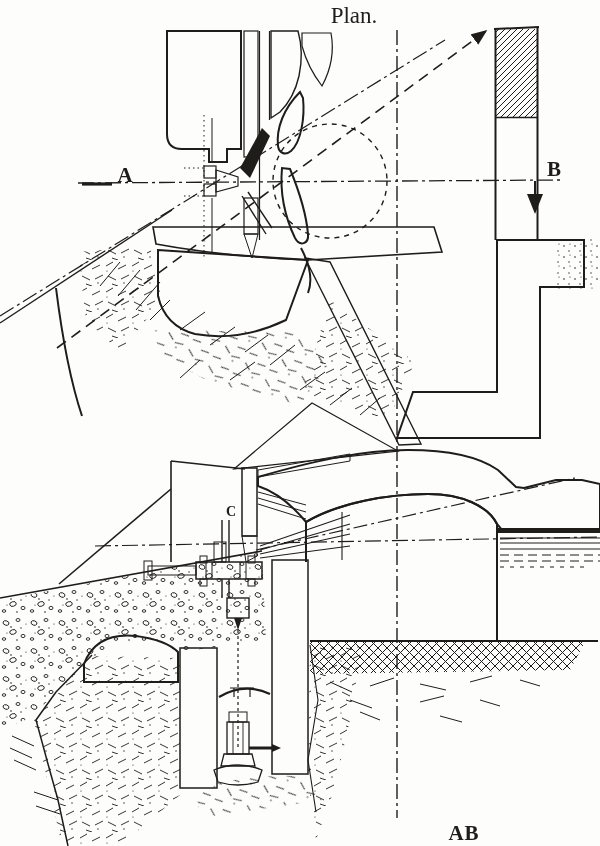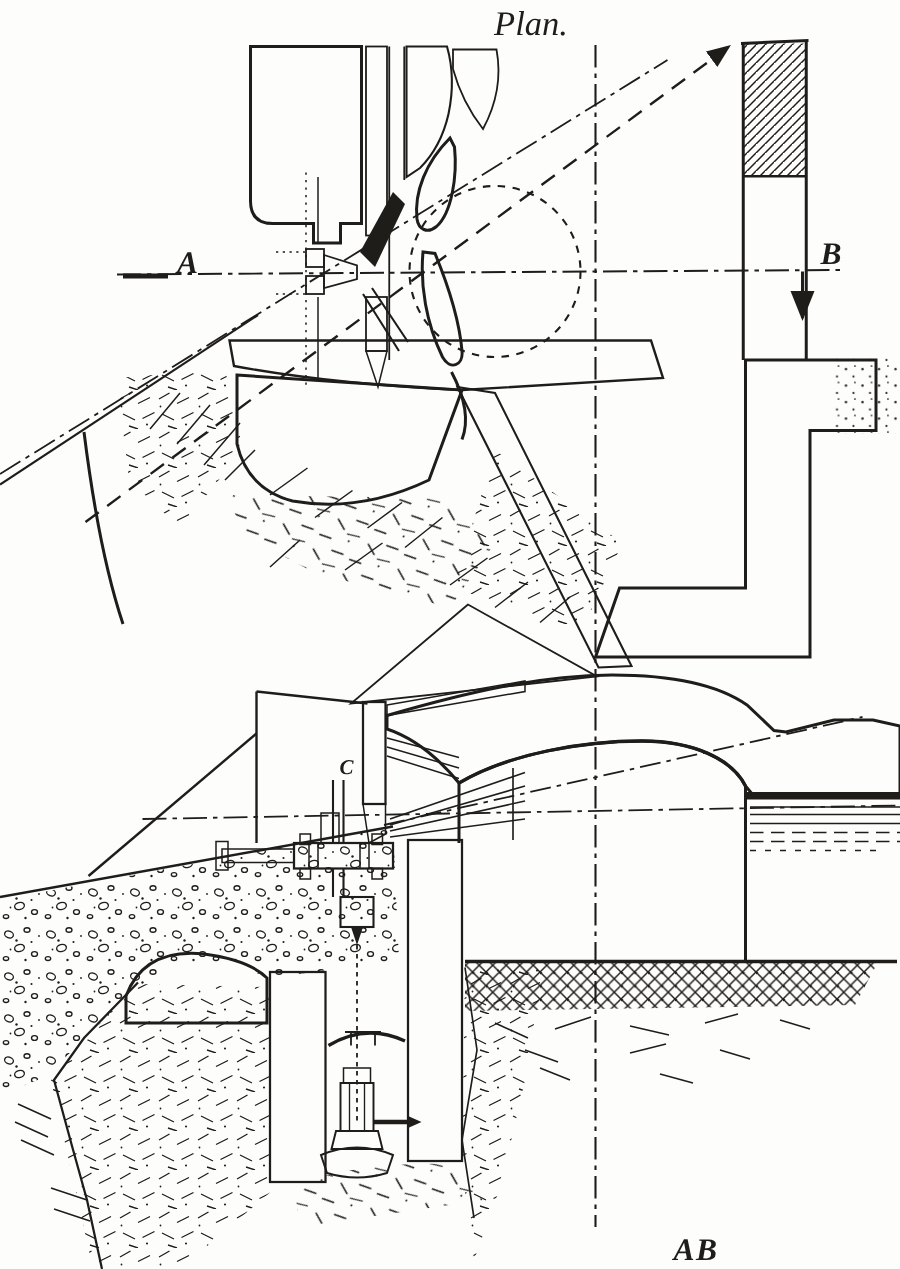--- a/index.html
+++ b/index.html
@@ -1,17 +1,17 @@
 <!DOCTYPE html>
 <html style="--ink: #1f1d1a; --paper: #fdfdfb;"><head>
 <meta charset="utf-8">
 <style>
   :root { --ink:#1f1d1a; --paper:#fdfdfb; }
   html,body { margin:0; padding:0; background:var(--paper); }
-  .page { position:relative; width:600px; height:846px; background:var(--paper); overflow:hidden;font-style:italic; }
+  .page { position:relative; width:600px; height:846px; background:var(--paper); overflow:hidden; }
   svg { position:absolute; left:0; top:0; }
   .s  { stroke:var(--ink); fill:none; }
   .f  { fill:var(--ink); stroke:none; }
   .lbl { font-family:"Liberation Serif","DejaVu Serif",serif; fill:var(--ink); }
   .lbl-big { font-size:23px; }
   .lbl-pt  { font-size:21px; font-weight:700; }
   .lbl-sm  { font-size:14px; font-weight:700; }
   .lbl-sec { font-size:21px; font-weight:700; letter-spacing:1px; }
 </style>
 </head>

